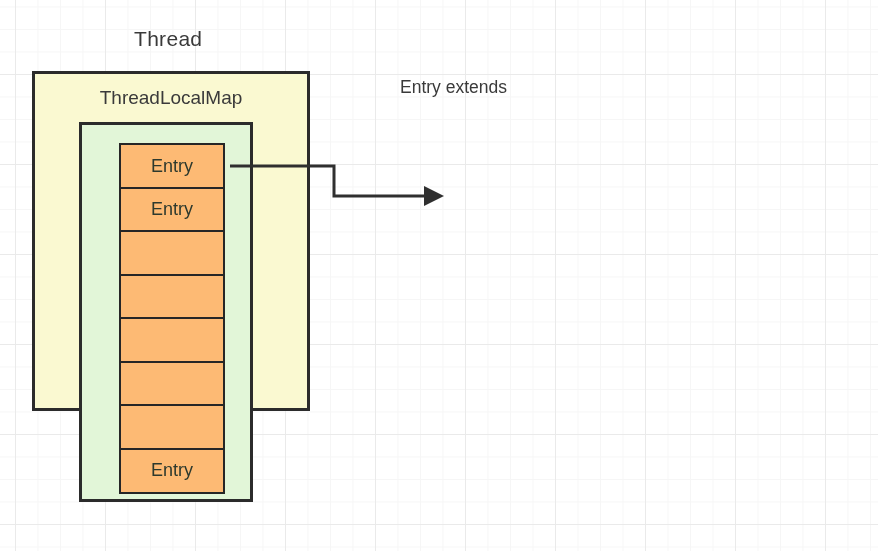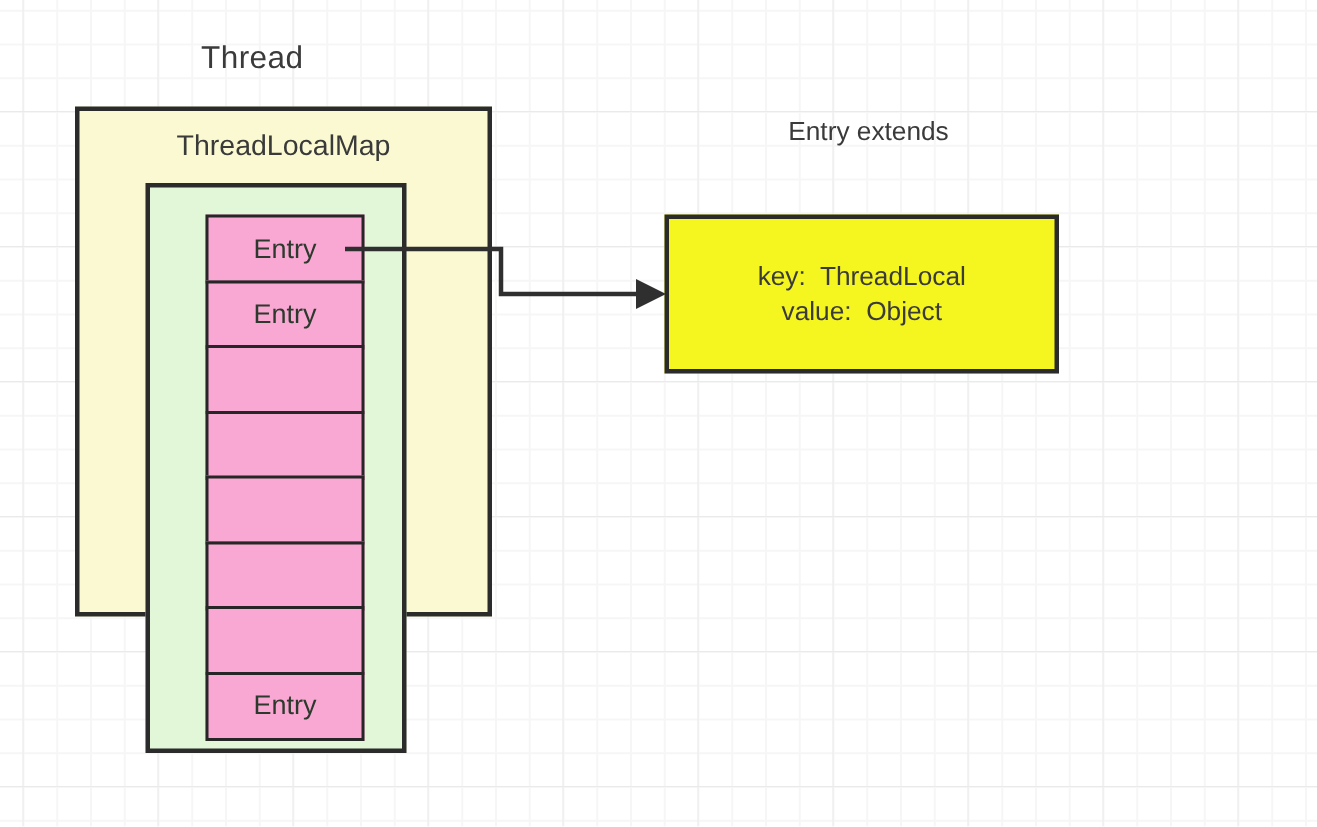--- a/index.html
+++ b/index.html
@@ -27,21 +27,21 @@
 
   .abs { position: absolute; box-sizing: border-box; }
 
   .diagram-label {
     font-size: 21px;
     letter-spacing: 0.3px;
     color: #3a3a3a;
   }
 
   #thread-box {
-    left: 50px; top: 71px;
+    left: 32px; top: 71px;
     width: 278px; height: 340px;
     background: #faf9d1;
     border: 3px solid #2b2b2b;
   }
 
   #thread-label {
     left: 134px; top: 27px;
   }
 
   #map-label {
@@ -62,40 +62,39 @@
     position: absolute;
     left: 37px; top: 18px;
     width: 106px;
   }
 
   .slot {
     box-sizing: border-box;
     height: 46px;
     margin-top: -2.5px;
     border: 2.5px solid #262626;
-    background: #f9a8d4;
+    background: #fdba74;
     display: flex;
     align-items: center;
     justify-content: center;
     font-size: 18px;
     color: #2d392d;
   }
   .slot:first-child { margin-top: 0; }
 
   #arrow-layer {
     position: absolute;
     left: 0; top: 0;
     width: 878px; height: 551px;
     pointer-events: none;
   }
 
   #entry-note {
-    left: 411px; top: 76px;
+    left: 400px; top: 76px;
     width: 336px;
-    text-align: center;
     font-size: 17.5px;
     line-height: 23px;
     color: #3a3a3a;
   }
 
   #entry-detail-box {
     left: 443px; top: 143px;
     width: 263px; height: 106px;
     background: #f5f520;
     border: 3px solid #2b2b2b;
@@ -132,23 +131,19 @@
         <div class="slot"></div>
         <div class="slot">Entry</div>
       </div>
     </div>
   </div>
 
   <div id="entry-note" class="abs">
     <div>Entry extends</div>
   </div>
 
-  <div id="entry-detail-box" class="abs">
-    <div class="entry-line">key:  ThreadLocal</div>
-    <div class="entry-line">value:  Object</div>
-  </div>
 
   <svg id="arrow-layer" viewBox="0 0 878 551" xmlns="http://www.w3.org/2000/svg">
     <path d="M230 166 H334 V196 H426" fill="none" stroke="#2f2f2f" stroke-width="3"></path>
     <polygon points="424,186 444,196 424,206" fill="#2f2f2f"></polygon>
   </svg>
 
 </div>
 
 </body></html>

